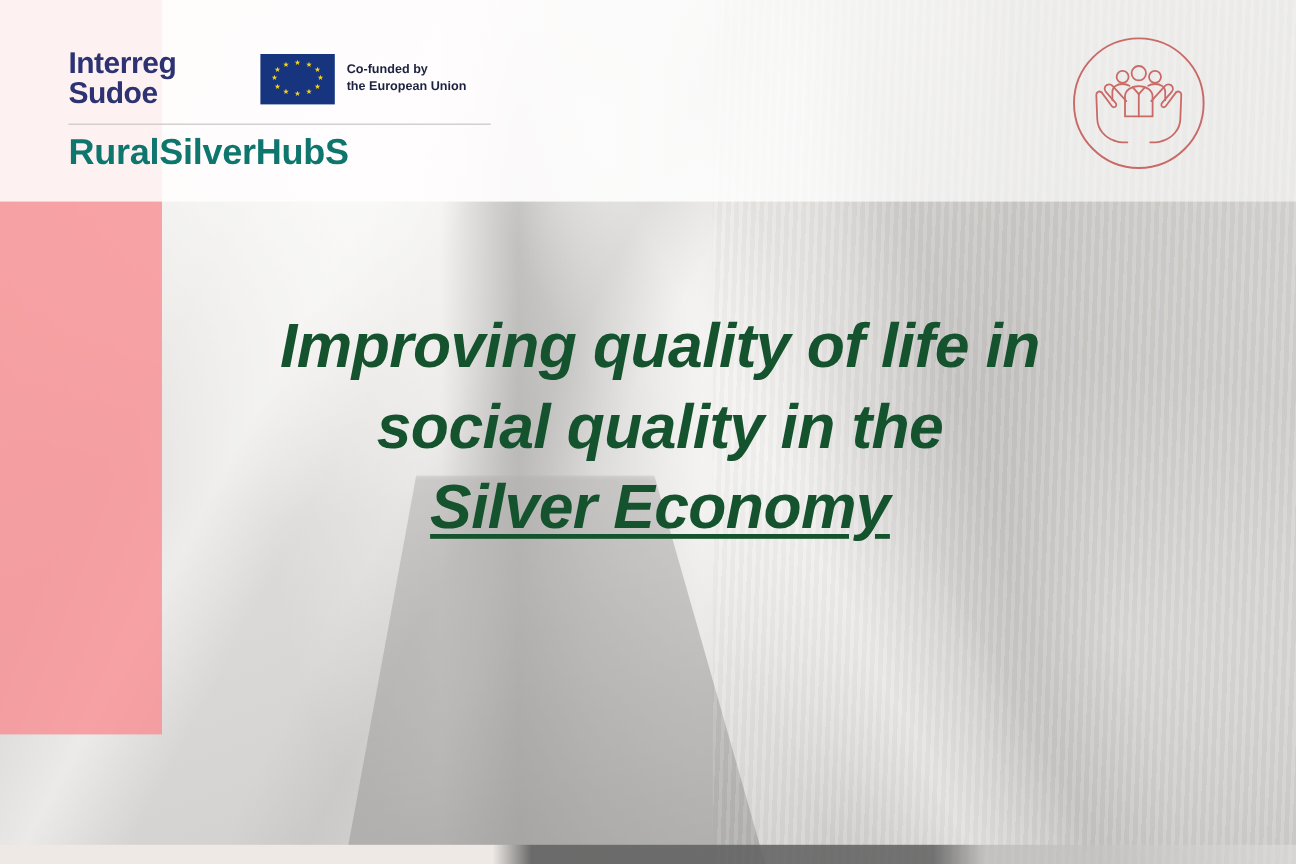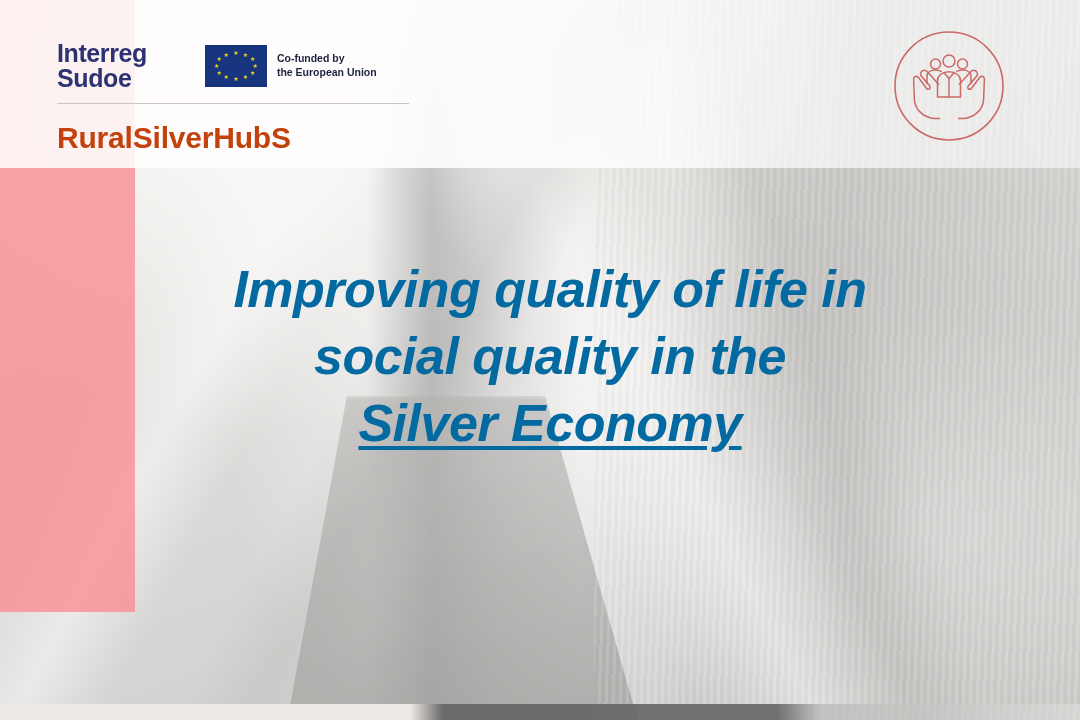--- a/index.html
+++ b/index.html
@@ -123,21 +123,21 @@
   
   .logo-lockup {
     position: absolute;
     left: 57px;
     top: 36px;
     width: 352px;
   }
   .logo-row {
     display: flex;
     align-items: center;
-    gap: 14px;
+    gap: 26px;
     height: 60px;
   }
   .interreg-wordmark {
     color: #2c3272;
     font-weight: bold;
     font-size: 25px;
     line-height: 1.02;
     letter-spacing: -0.4px;
     white-space: pre-line;
   }
@@ -168,22 +168,22 @@
     line-height: 1.32;
     white-space: pre-line;
   }
   .logo-divider {
     margin-top: 7px;
     width: 352px;
     height: 1px;
     background: #c9c6c4;
   }
   .project-name {
-    margin-top: 17px;
-    color: #c2410c;
+    margin-top: 7px;
+    color: #0f766e;
     font-size: 30px;
     font-weight: bold;
     letter-spacing: -0.2px;
   }
 
   
   .hands-badge {
     position: absolute;
     left: 891px;
     top: 28px;
@@ -191,21 +191,21 @@
     height: 116px;
   }
 
   
   .headline {
     position: absolute;
     left: 150px;
     top: 256px;
     width: 800px;
     text-align: center;
-    color: #0369a1;
+    color: #14532d;
     font-size: 52px;
     font-weight: bold;
     font-style: italic;
     line-height: 1.29;
     letter-spacing: -0.5px;
   }
   .headline .u {
     text-decoration: underline;
     text-decoration-thickness: 4px;
     text-underline-offset: 5px;

